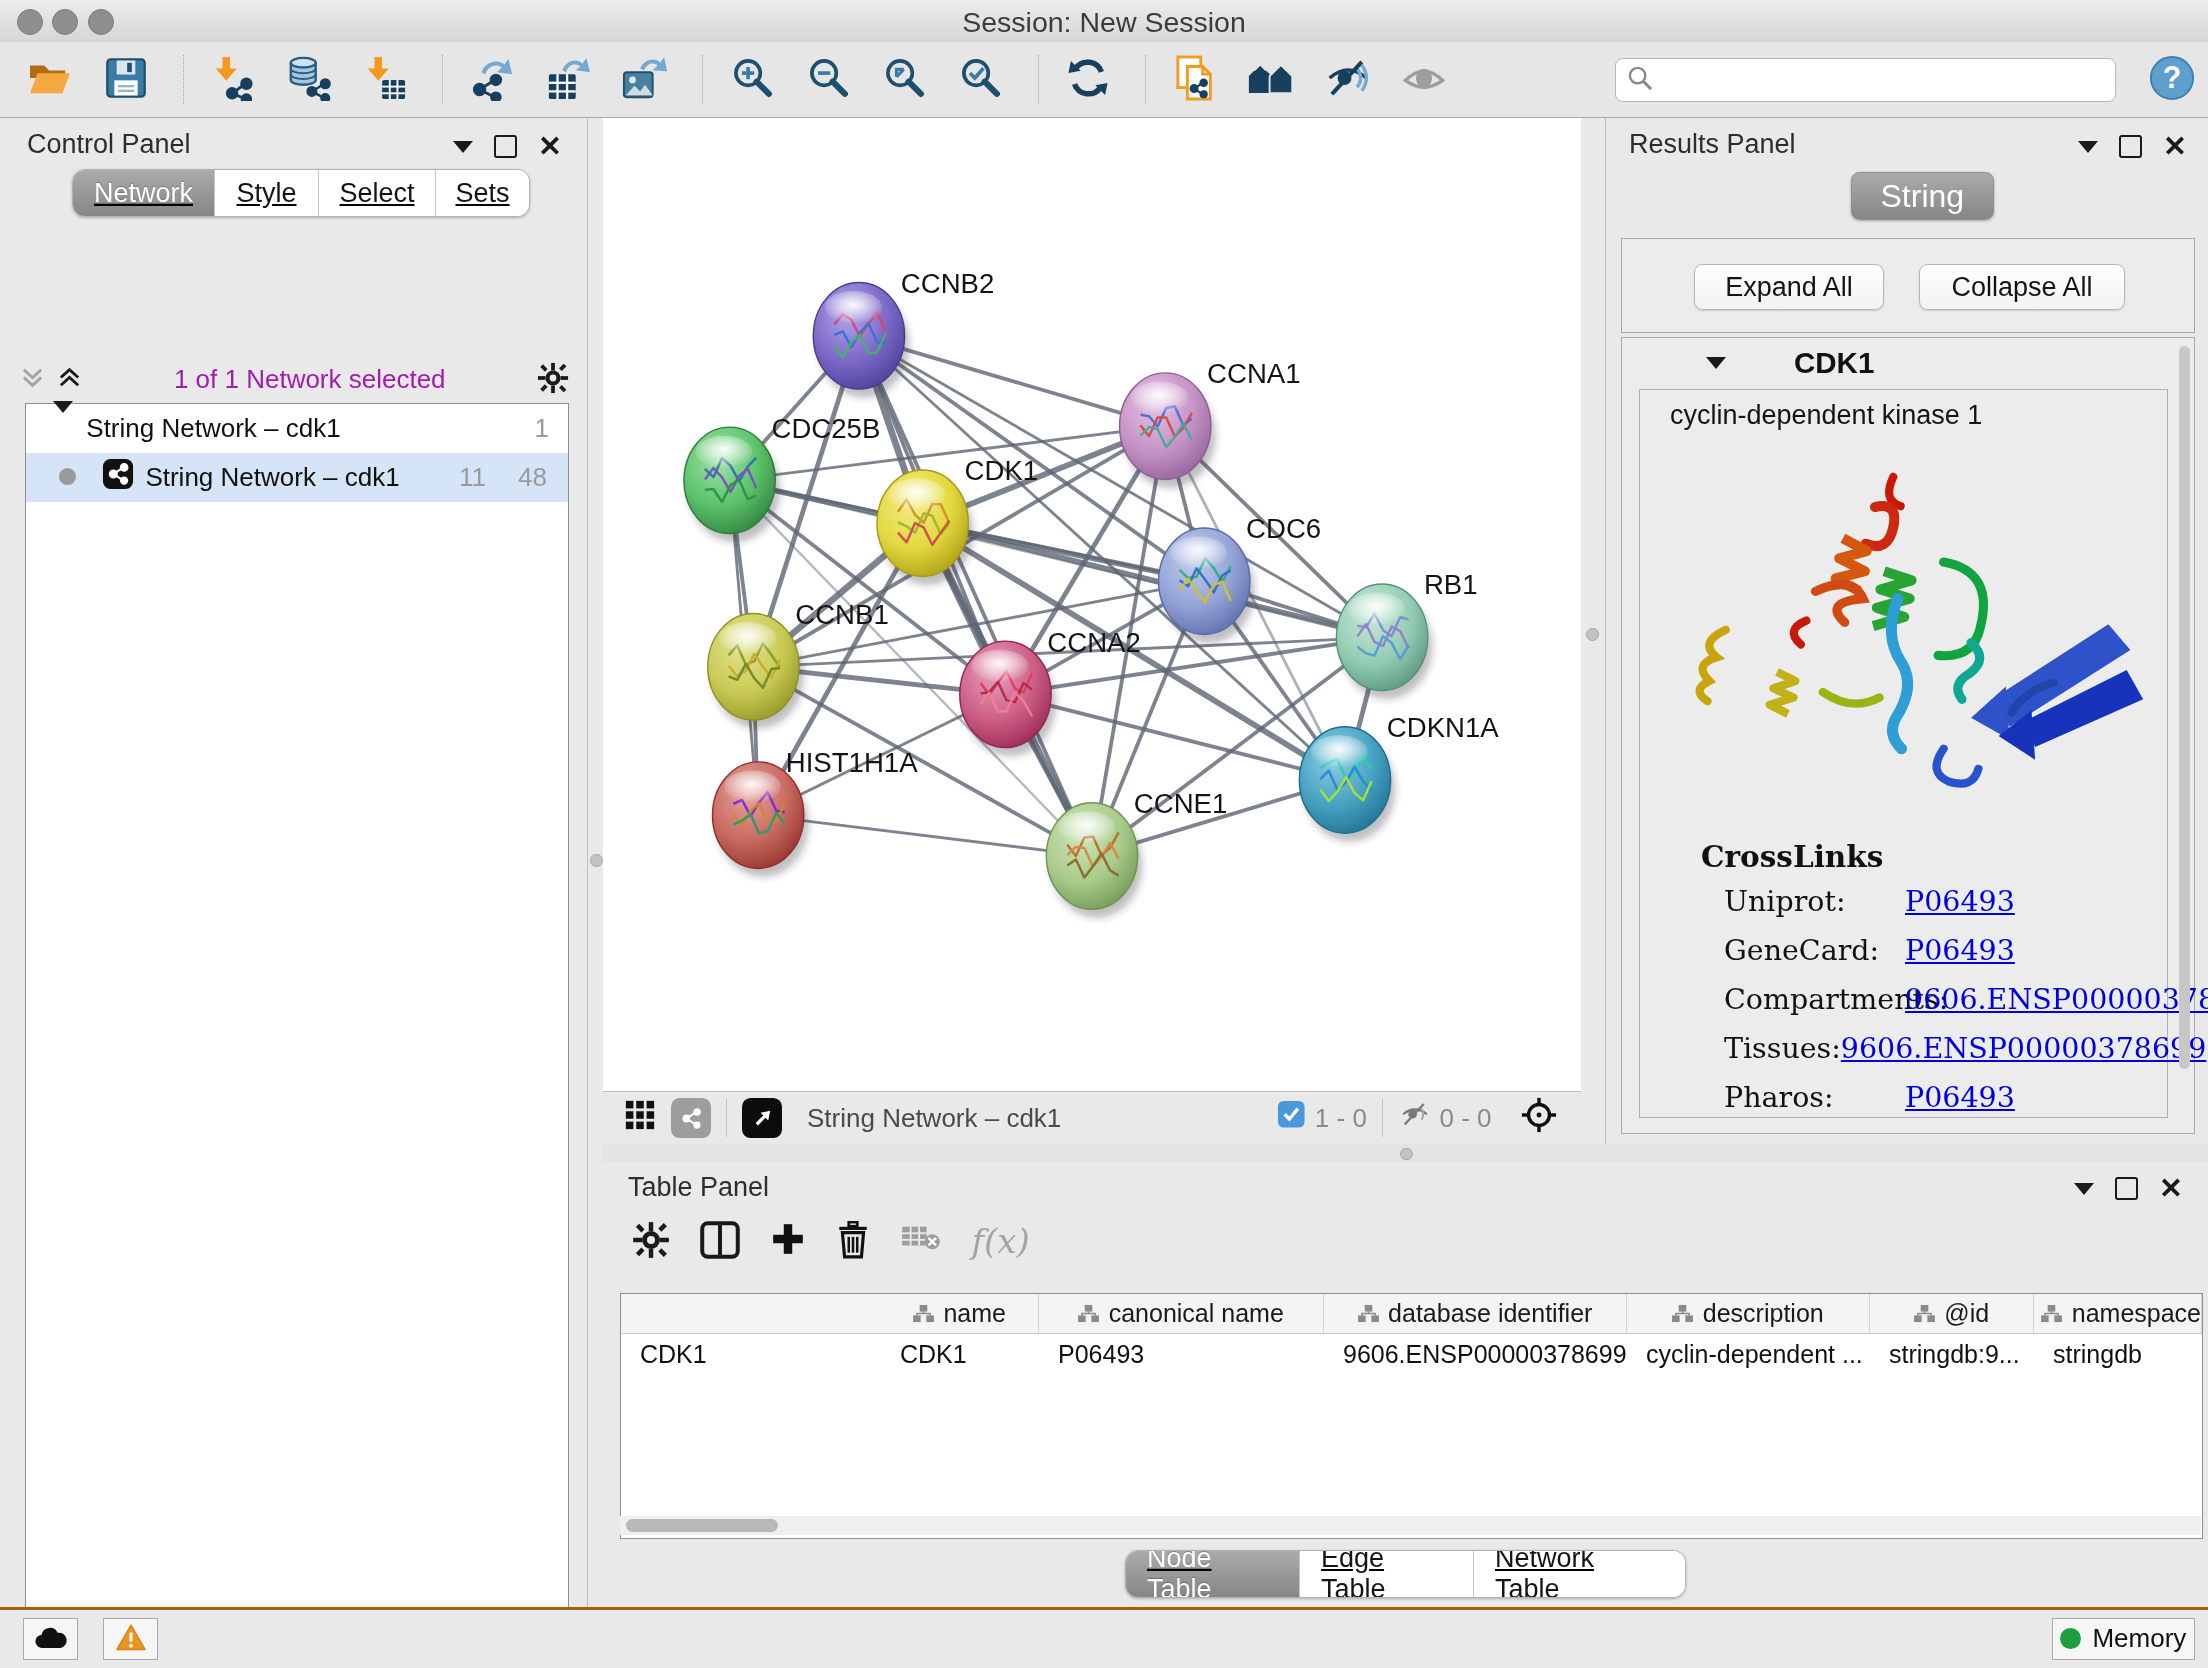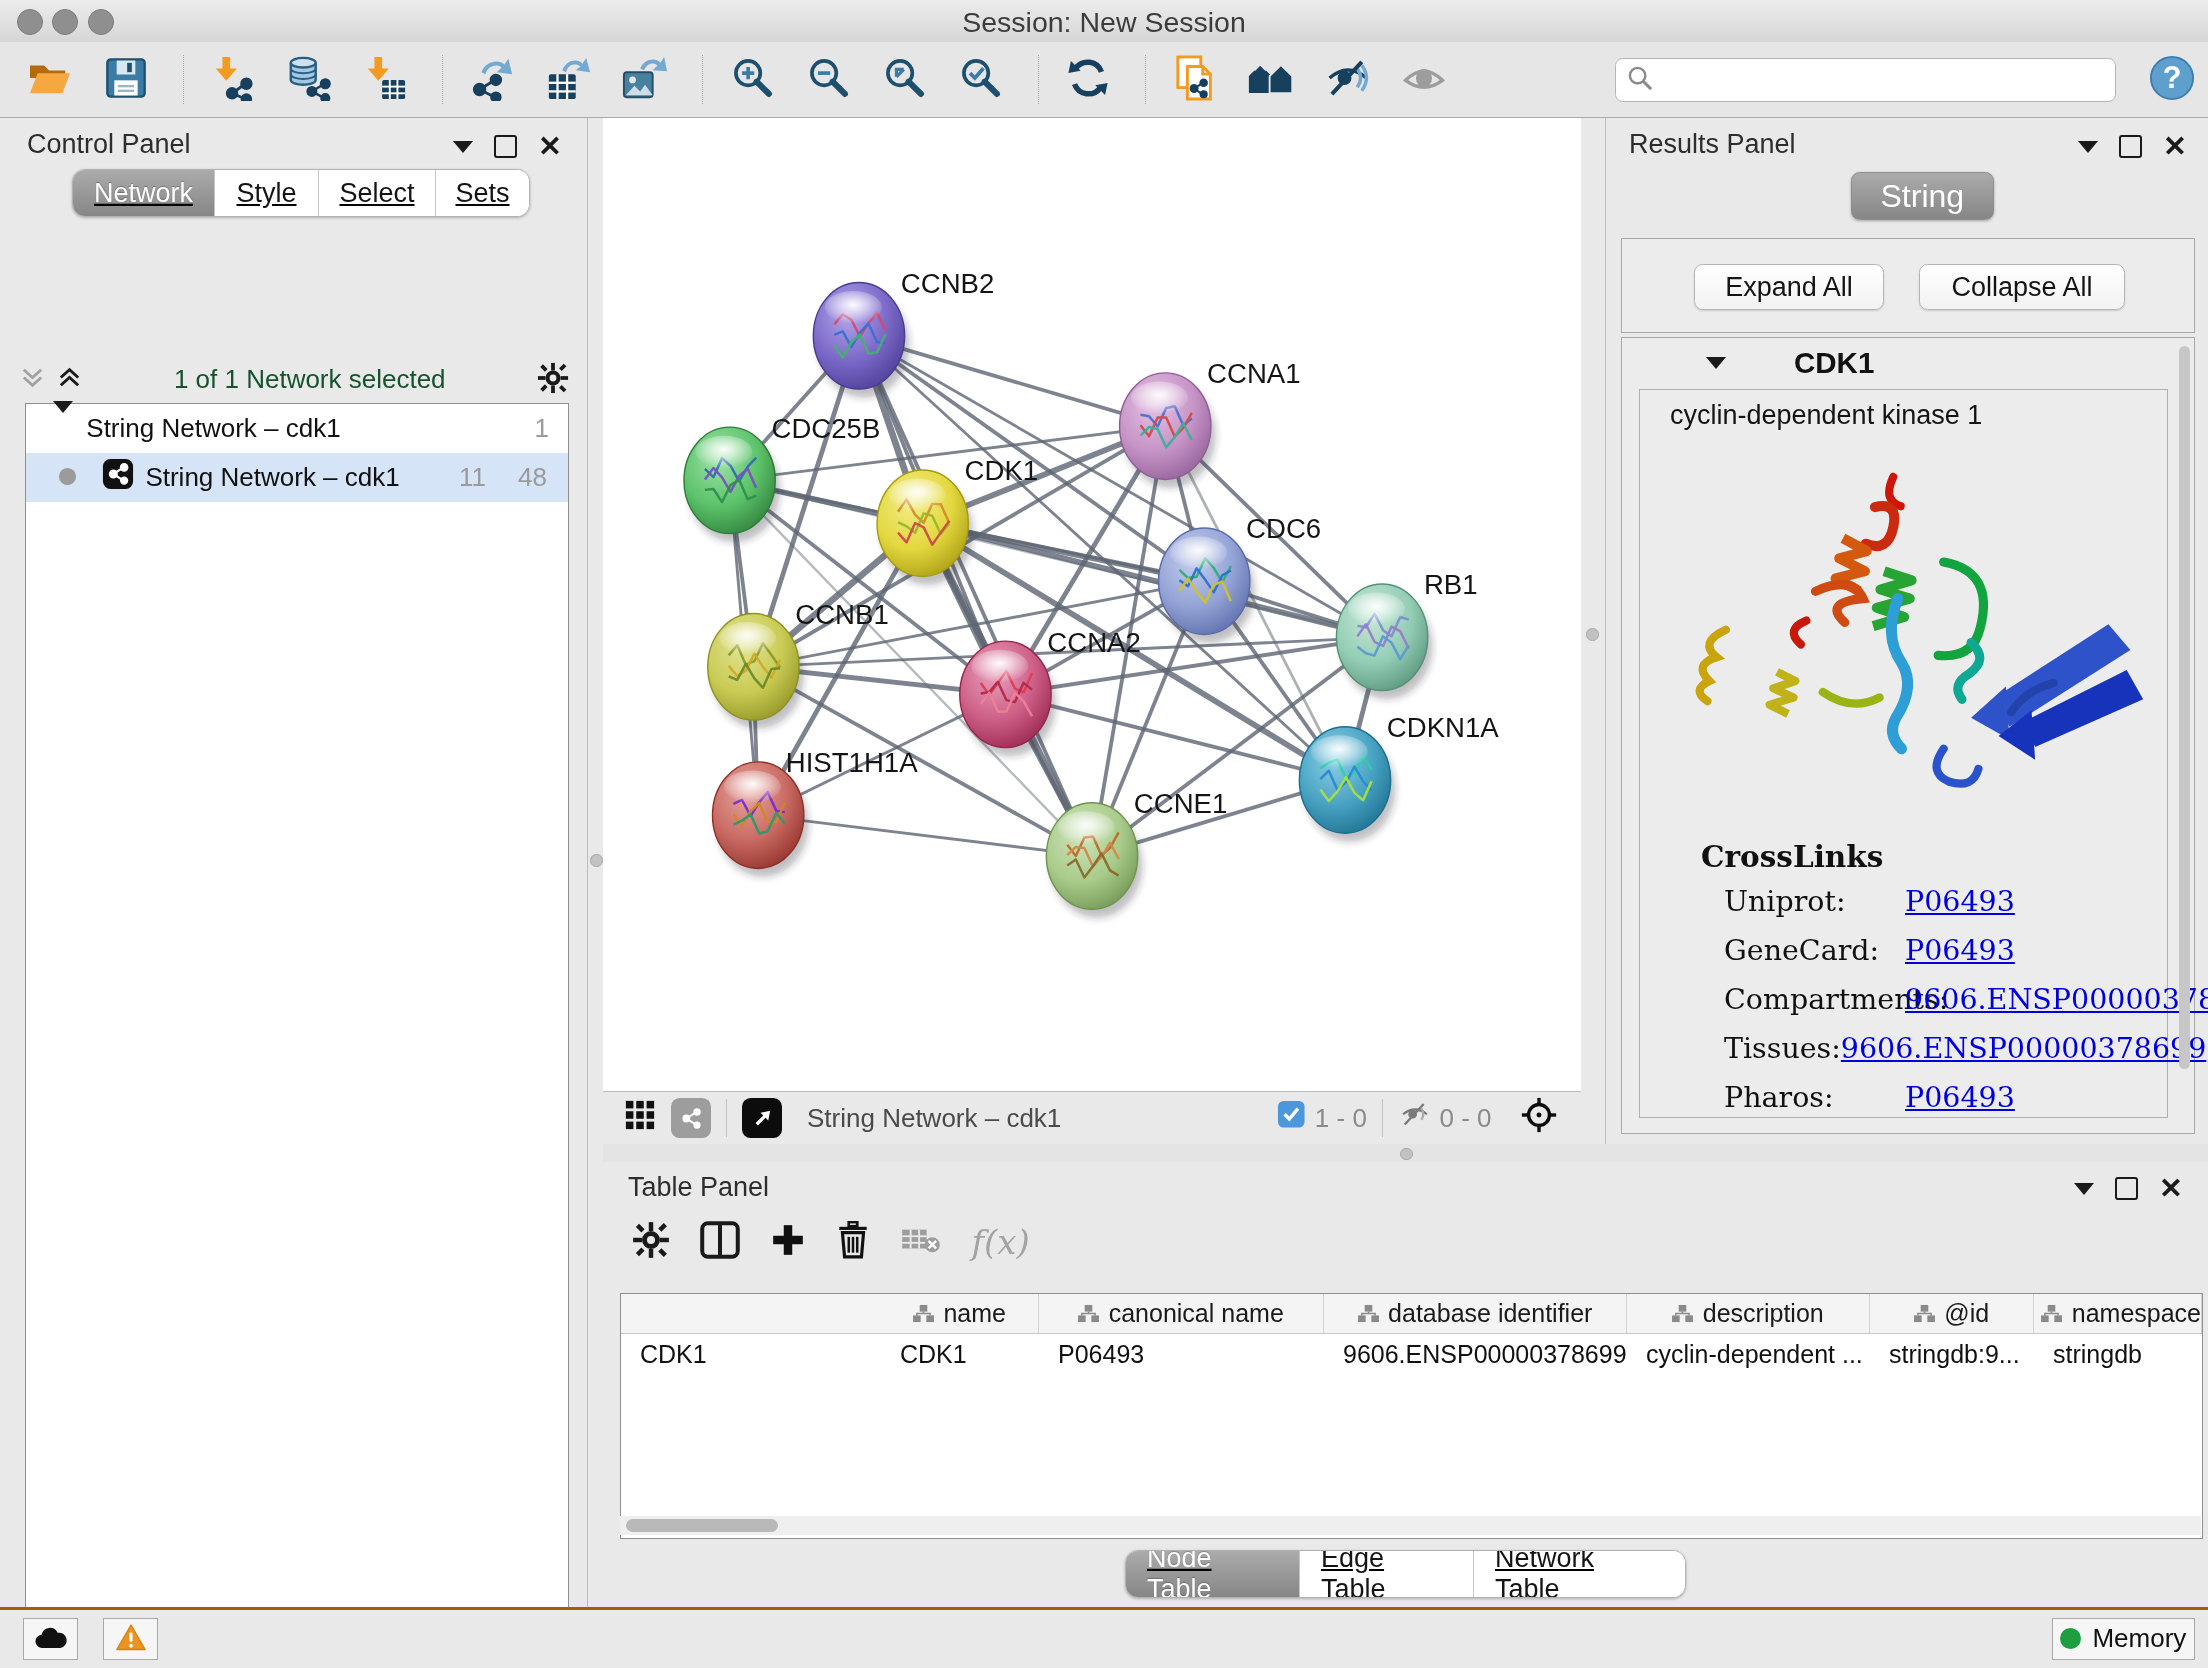--- a/index.html
+++ b/index.html
@@ -28,21 +28,21 @@
   .ptb-icons{position:absolute;display:flex;align-items:center;gap:21px;}
   .caret{width:0;height:0;border-left:10.5px solid transparent;border-right:10.5px solid transparent;border-top:12.4px solid #1a1a1a;}
   .float-box{width:19px;height:19px;border:2.9px solid #1a1a1a;border-radius:2.9px;}
   .close-x{font-size:28.5px;font-weight:bold;color:#1a1a1a;line-height:19px;}
   #control-panel{left:0;top:118px;width:588px;height:1489px;background:#e9e9e9;border-right:1px solid #bdbdbd;box-sizing:border-box;}
   .seg{display:flex;border-radius:13px;overflow:hidden;border:1px solid #b2b2b2;background:#fff;box-shadow:0 1px 2.9px rgba(0,0,0,.25);text-decoration:underline;}
   .seg .tab{height:46px;display:flex;align-items:center;justify-content:center;font-size:27px;color:#141414;background:#fff;border-right:1px solid #c6c6c6;padding:0 21px;}
   .seg .tab:last-child{border-right:0;}
   .seg .tab.sel{background:linear-gradient(#ababab,#868686);color:#fff;text-shadow:0 -1px 1px rgba(0,0,0,.25);}
   #net-selector{left:19px;top:240px;width:550px;height:42px;display:flex;align-items:center;}
-  #net-selector .summary{flex:1;text-align:center;font-size:26px;color:#14532d;}
+  #net-selector .summary{flex:1;text-align:center;font-size:26px;color:#a21caf;}
   #net-tree{left:25px;top:285px;width:544px;height:1309px;background:#fff;border:1px solid #8f8f8f;box-sizing:border-box;}
   .tree-row{height:49px;display:flex;align-items:center;font-size:26px;color:#111;}
   .tree-row .cnt{color:#9a9a9a;}
   .tree-row.sel{background:#d6e4f8;}
   
   #canvas{left:603px;top:118px;width:978px;height:973px;background:#ffffff;}
   #net-bar{left:603px;top:1091px;width:978px;height:53px;background:#e9e9e9;border-top:1px solid #bcbcbc;
     display:flex;align-items:center;box-sizing:border-box;font-size:26px;color:#555;}
   .nb-sep{width:0;height:38px;border-left:1px solid #c2c2c2;margin:0 15px;}
   .sq-btn{width:40px;height:40px;border-radius:8.6px;display:flex;align-items:center;justify-content:center;}
@@ -59,21 +59,21 @@
   #gene-header{position:absolute;left:0;top:0;width:100%;height:49px;display:flex;align-items:center;}
   #gene-name{font-size:29.5px;font-weight:bold;color:#111;}
   .serif{font-family:"DejaVu Serif","Liberation Serif",serif;}
   .xlink-row{display:flex;font-size:28.5px;height:49px;align-items:center;}
   .xlink-row .lbl{width:181px;color:#111;}
   .xlink-row a{color:#0000dd;text-decoration:underline;}
   .vscroll{position:absolute;right:3.8px;width:11.4px;border-radius:5.7px;background:#c7c7c7;}
   
   #h-split{left:603px;top:1144px;width:1605px;height:18px;background:#e4e4e4;}
   #table-panel{left:603px;top:1162px;width:1605px;height:445px;background:#e9e9e9;}
-  #tp-toolbar{position:absolute;left:28.5px;top:59px;display:flex;align-items:center;gap:30px;}
+  #tp-toolbar{position:absolute;left:28.5px;top:59px;display:flex;align-items:flex-start;gap:30px;}
   #tbl-box{position:absolute;left:17px;top:131px;width:1581px;height:244px;background:#fff;border:1px solid #8f8f8f;overflow:hidden;}
   #tbl-header{display:flex;height:39px;background:#f4f4f4;border-bottom:1px solid #c9c9c9;}
   .th{display:flex;align-items:center;justify-content:center;gap:9.5px;font-size:25px;color:#1a1a1a;
       border-right:1px solid #d2d2d2;box-sizing:border-box;overflow:hidden;white-space:nowrap;}
   #tbl-row{display:flex;height:40px;}
   .td{display:flex;align-items:center;font-size:25px;color:#111;padding-left:19px;box-sizing:border-box;overflow:hidden;white-space:nowrap;}
   #hscroll{position:absolute;left:17px;top:354px;width:1581px;height:19px;background:#efefef;}
   #hscroll .thumb{position:absolute;left:5.7px;top:2.9px;width:152px;height:13.3px;border-radius:6.7px;background:#b9b9b9;}
   #tbl-tabs{position:absolute;left:0;width:1605px;top:388px;display:flex;justify-content:center;}
   

